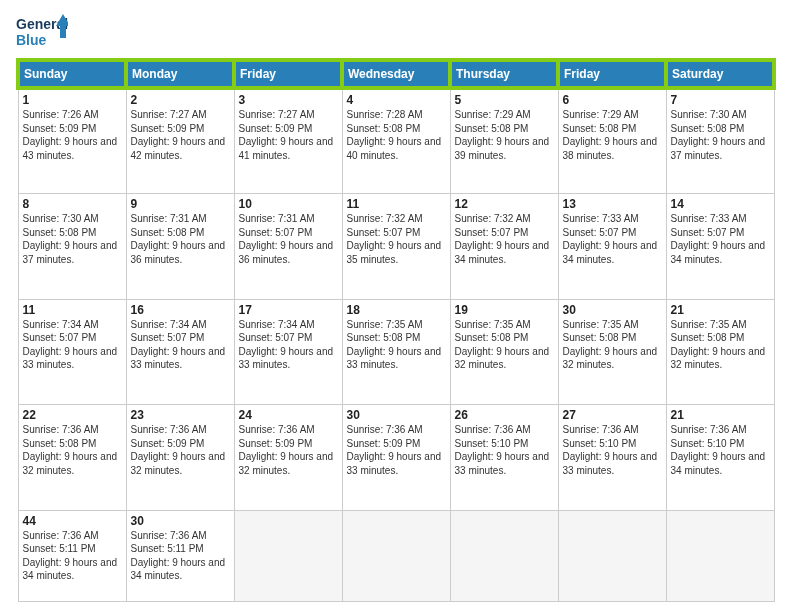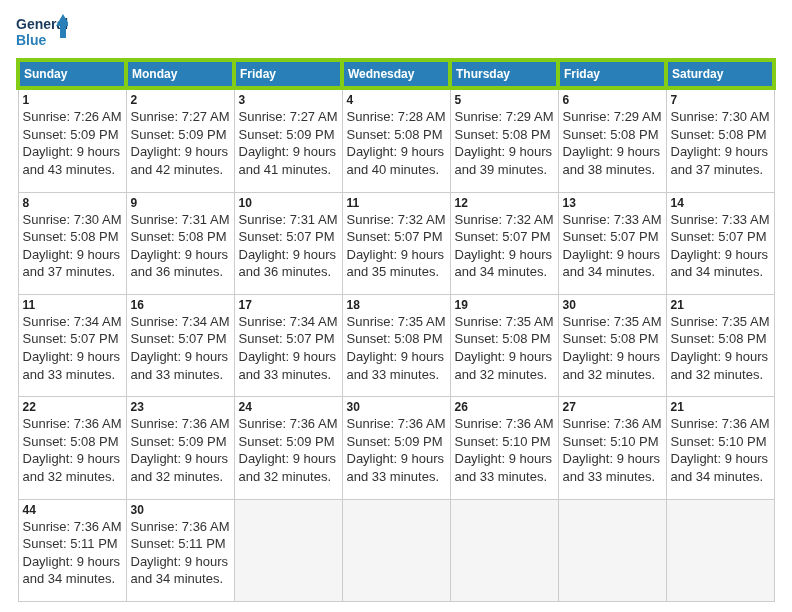--- a/index.html
+++ b/index.html
@@ -69,21 +69,21 @@
     .calendar tbody tr:last-child td {
       height: 70px;
     }
     .cell-day {
       font-weight: bold;
       font-size: 12px;
       color: #222;
       margin-bottom: 1px;
     }
     .cell-info {
-      font-size: 13px;
+      font-size: 10px;
       color: #333;
       line-height: 1.35;
     }
     .empty-cell {
       background: #f5f5f5 !important;
     }
     .stripe-row td {
       background: #f0f4fa;
     }
   </style>

